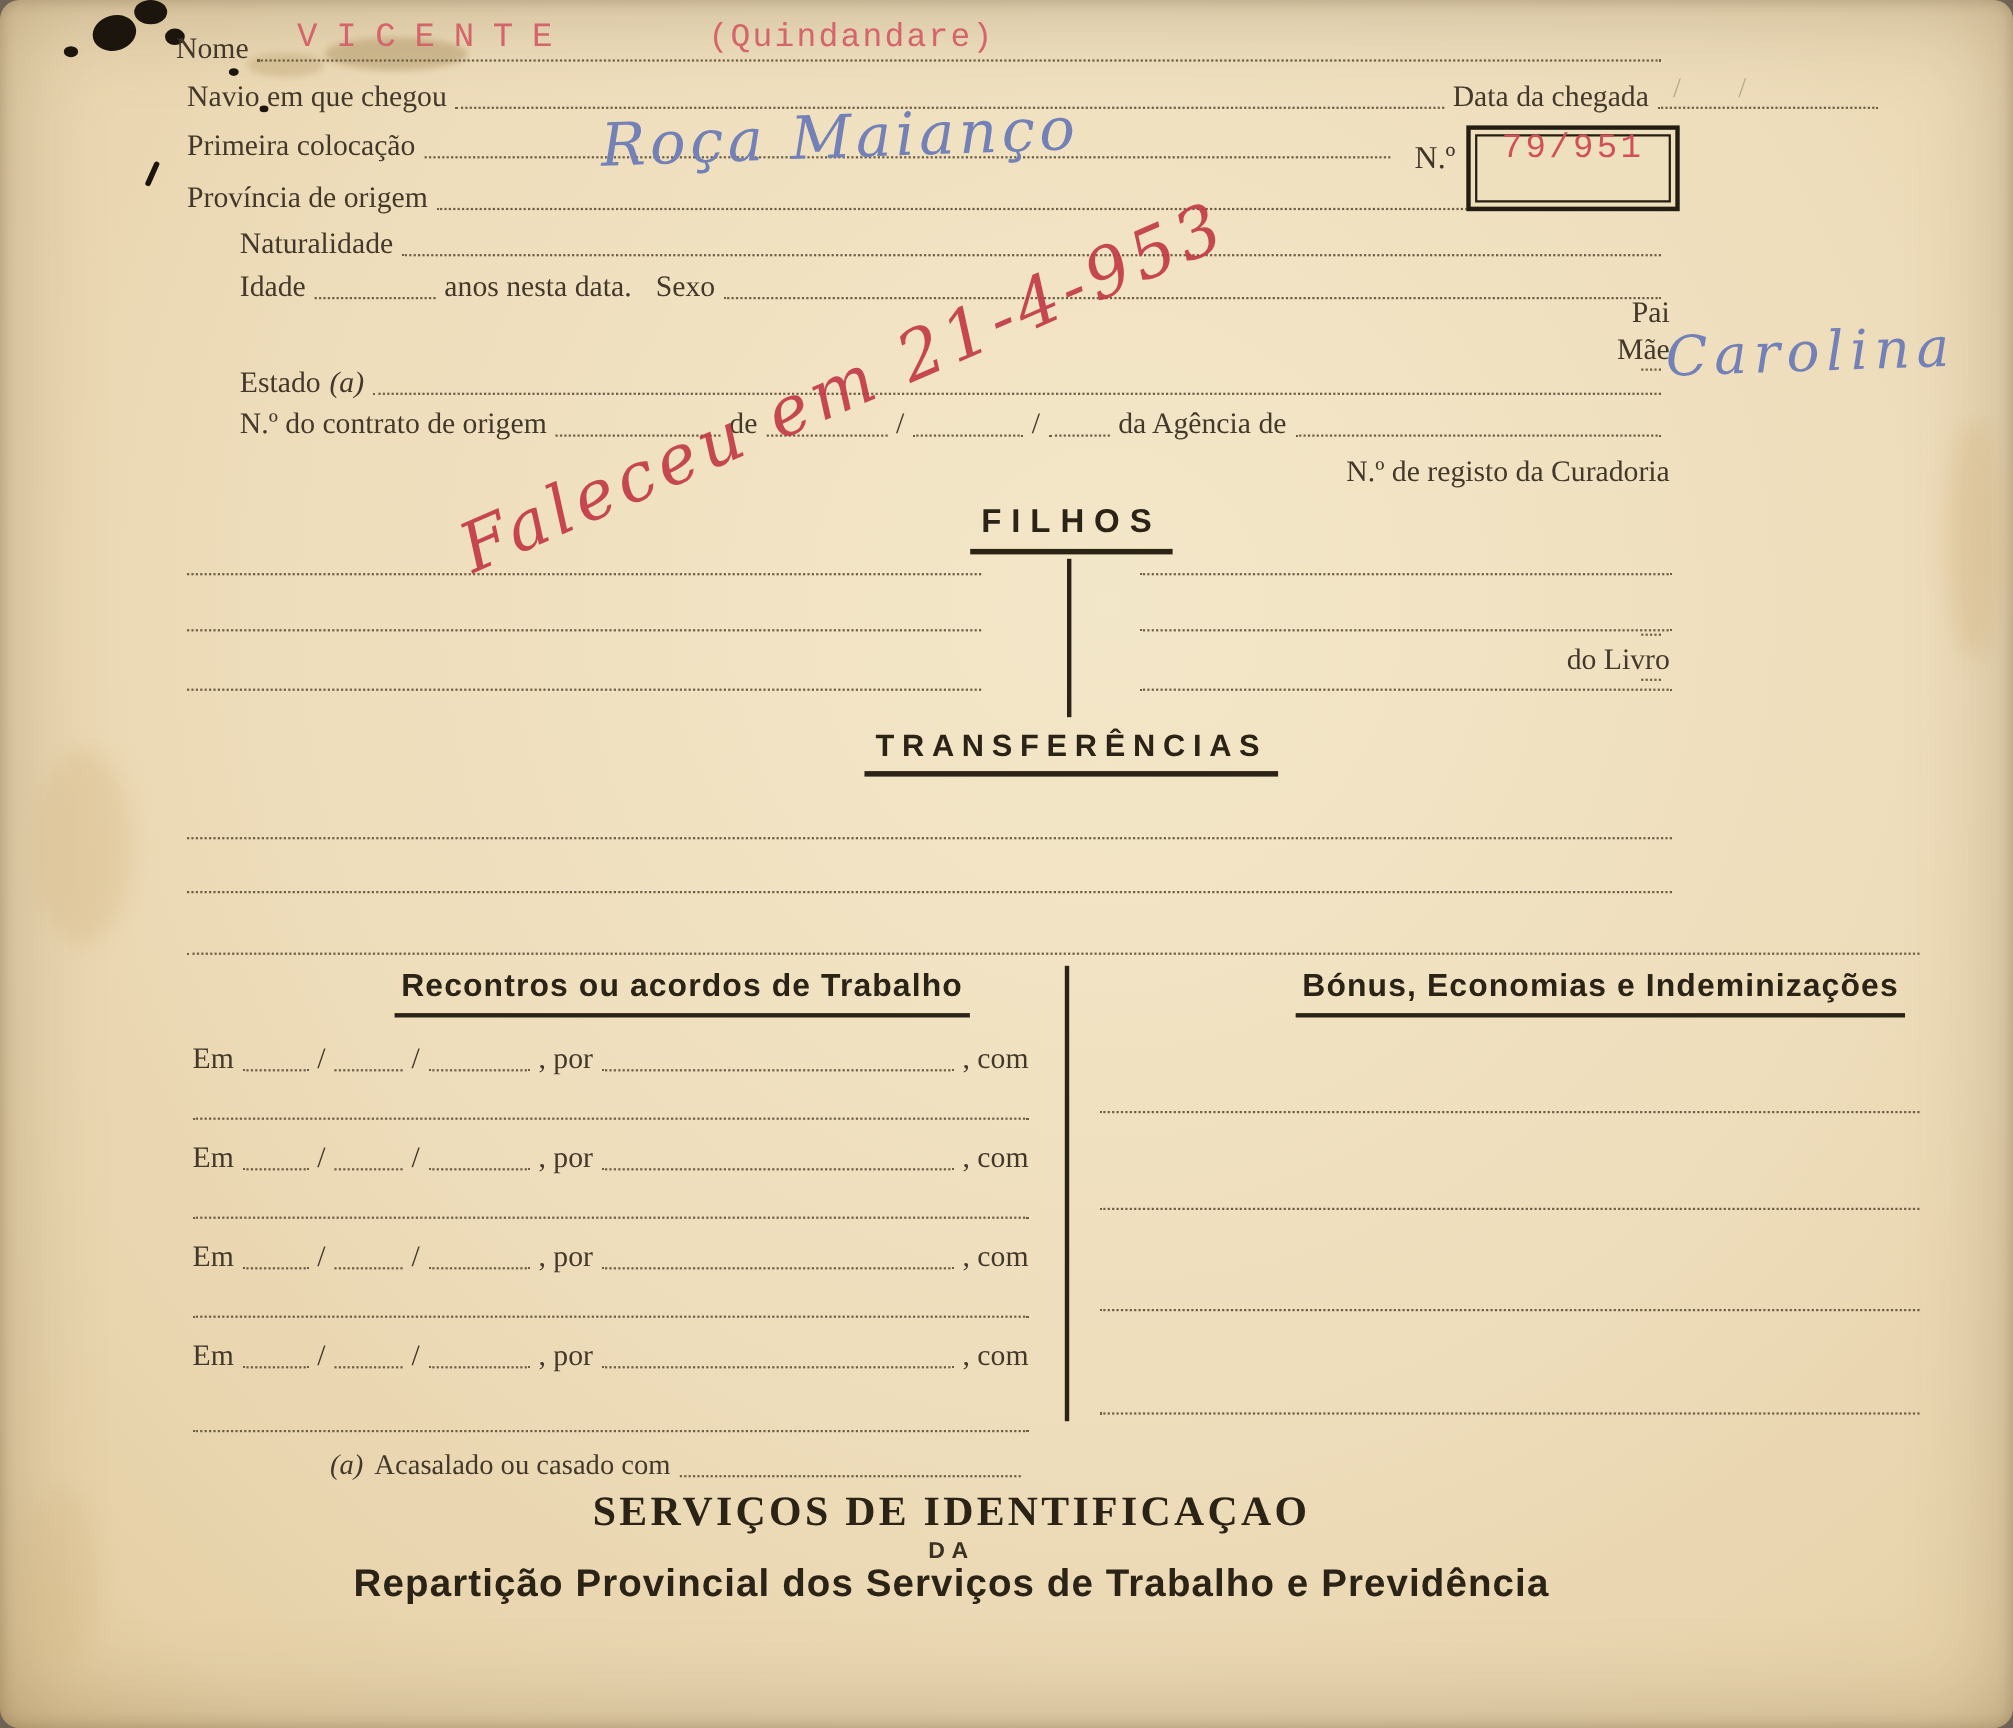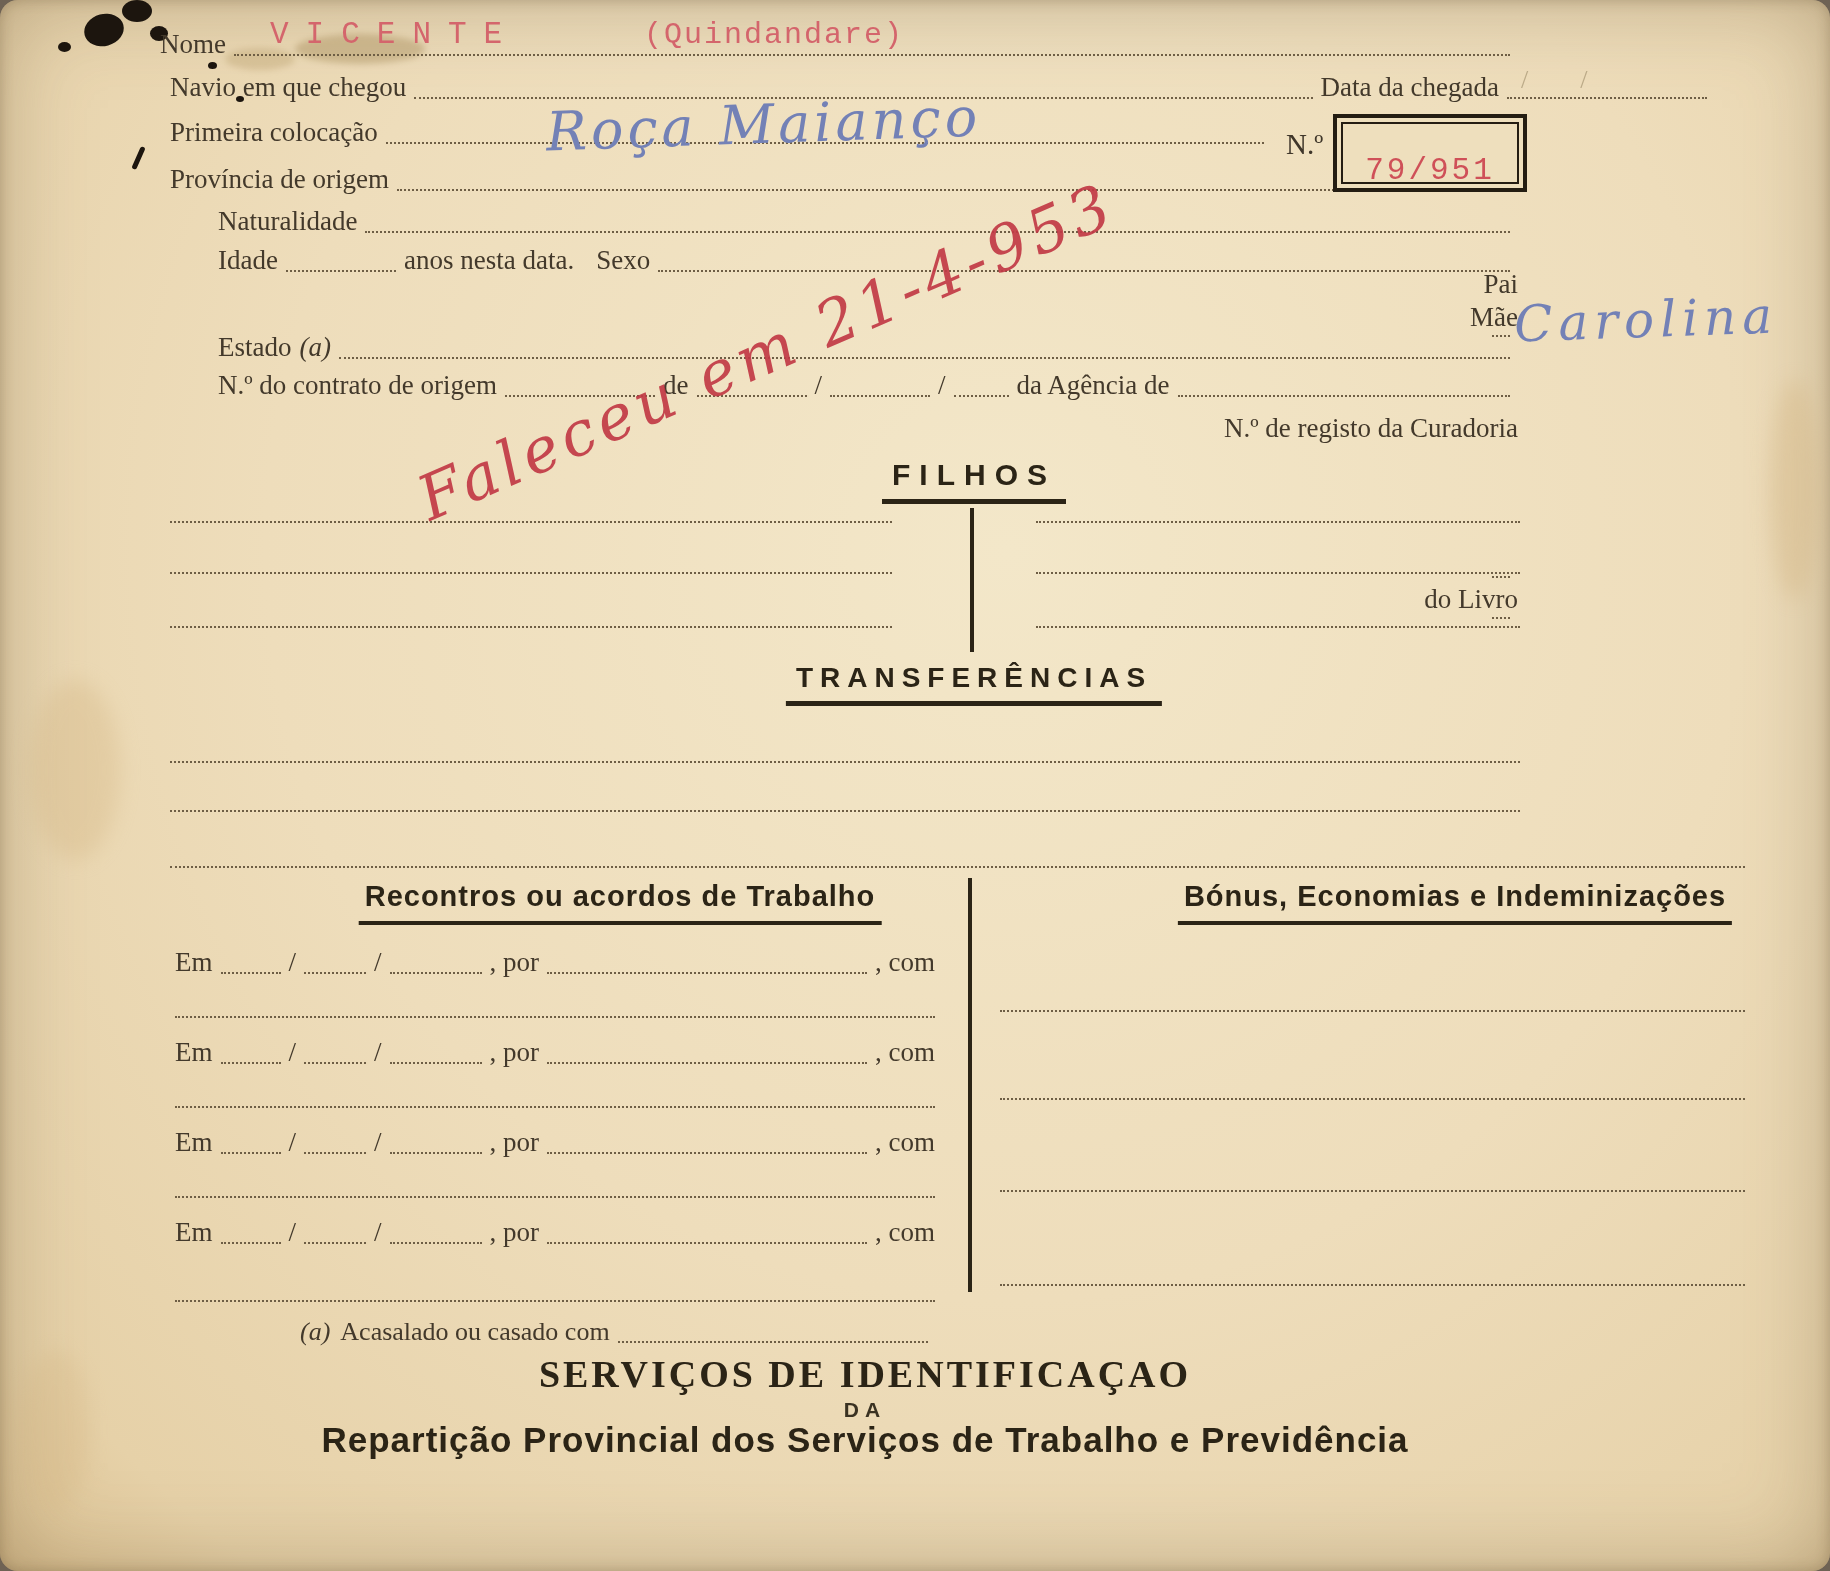--- a/index.html
+++ b/index.html
@@ -18,21 +18,21 @@
   .typed{position:absolute;bottom:2px;font-family:"Liberation Mono","DejaVu Sans Mono",monospace;color:#d4656c;white-space:nowrap;}
   .faint{position:absolute;bottom:2px;color:#93825f;opacity:.55;white-space:pre;font-size:26px;}
   .sec-title{position:absolute;transform:translateX(-50%);font-family:"Liberation Sans","DejaVu Sans",sans-serif;
     font-weight:bold;color:#2b2416;border-bottom:5px solid #2b2416;padding:0 10px 7px;white-space:nowrap;}
   .col-title{position:absolute;transform:translateX(-50%);font-family:"Liberation Sans","DejaVu Sans",sans-serif;
     font-weight:bold;font-size:29px;letter-spacing:1px;color:#2b2416;border-bottom:4px solid #2b2416;padding:0 6px 8px;white-space:nowrap;}
   .dline{position:absolute;height:0;border-bottom:2px dotted #6e5e45;}
   .vline{position:absolute;width:4px;background:#2b2416;}
   .numbox{position:absolute;left:1333px;top:114px;width:186px;height:70px;background:#eedfbd;
     border:4px solid #241d12;box-shadow:inset 0 0 0 4px #eedfbd, inset 0 0 0 6px #241d12;
-    display:flex;align-items:flex-end;justify-content:center;z-index:12;}
+    display:flex;align-items:flex-start;justify-content:center;z-index:12;}
   .numbox span{font-family:"Liberation Mono","DejaVu Sans Mono",monospace;font-size:31px;letter-spacing:3px;color:#cf5058;}
   .nlabel{position:absolute;left:1286px;top:128px;font-size:29px;}
   .death{position:absolute;left:436px;top:462px;transform:rotate(-23.5deg);transform-origin:0 100%;
     font-family:"DejaVu Serif",serif;font-style:italic;font-size:62px;letter-spacing:5px;color:#c23a46;
     white-space:nowrap;z-index:30;opacity:.92;}
   .footer-wrap{position:absolute;left:100px;width:1530px;text-align:center;}
   .blob{position:absolute;background:#1c150e;border-radius:50%;}
   .smudge{position:absolute;border-radius:50%;filter:blur(3px);}
   .stain{position:absolute;border-radius:50%;filter:blur(10px);}
 </style>

